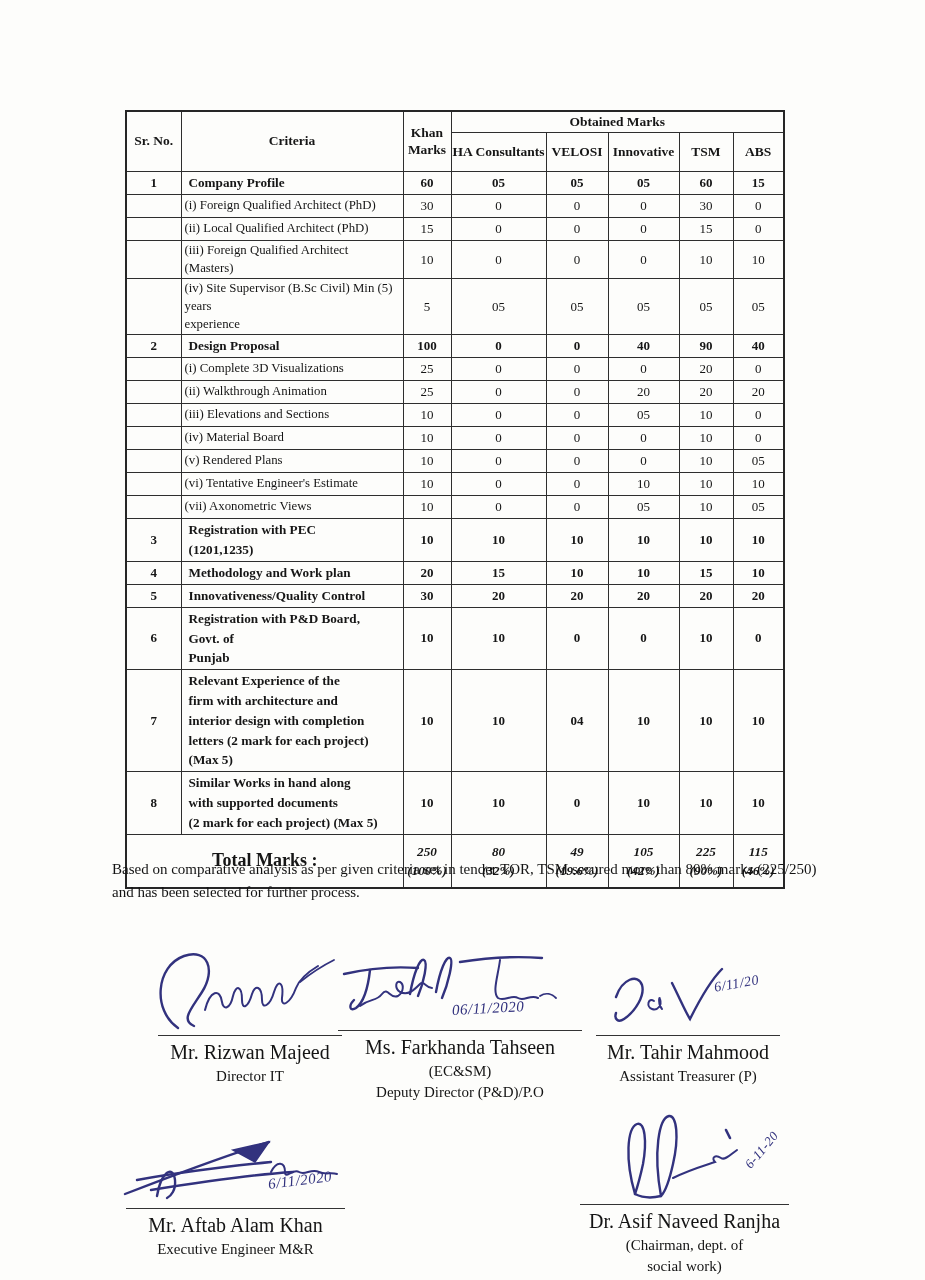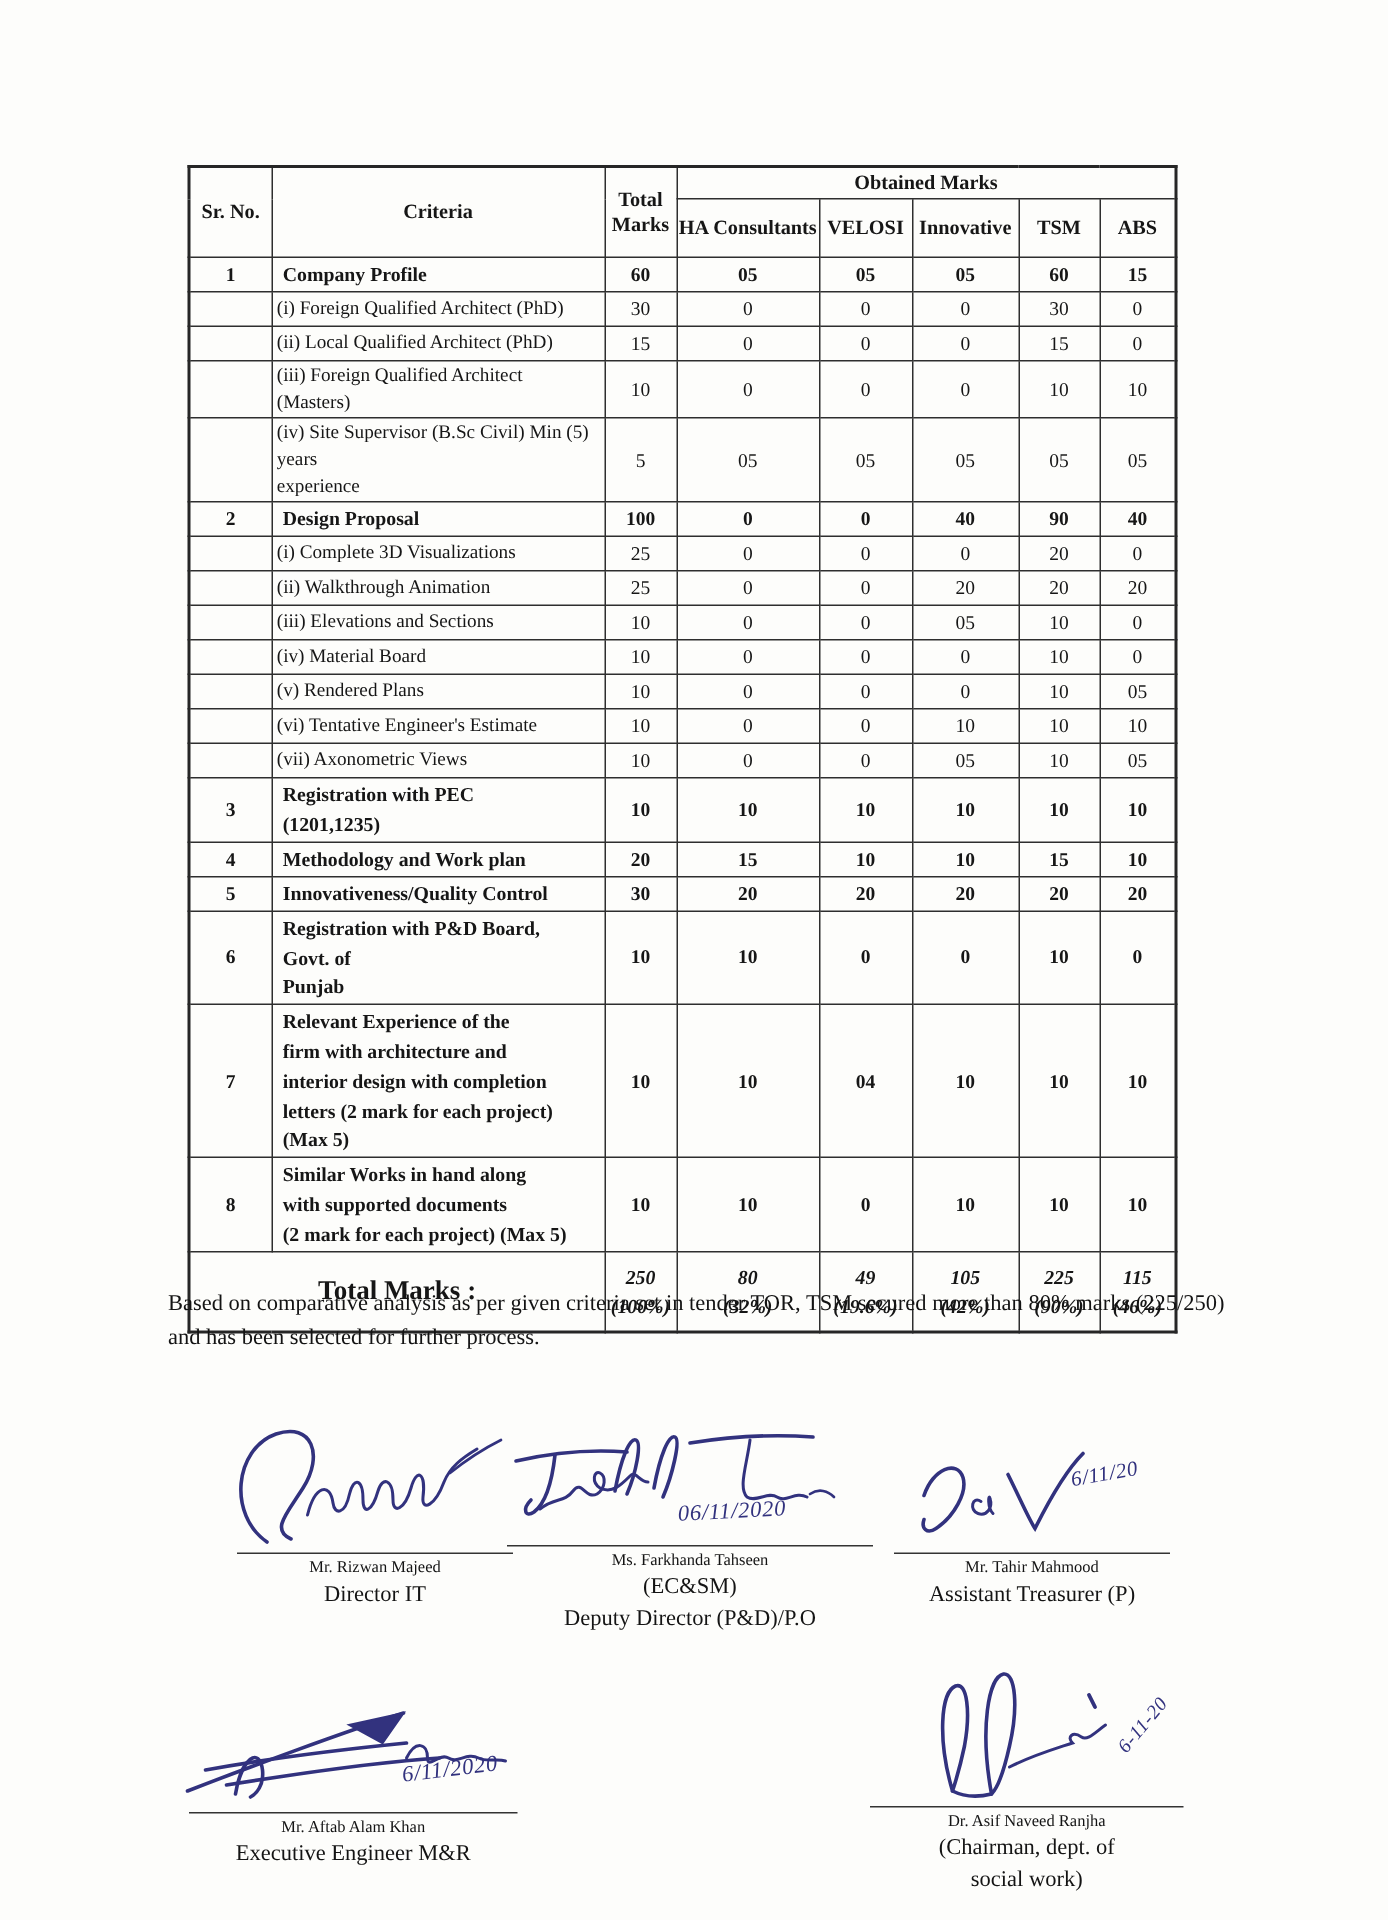--- a/index.html
+++ b/index.html
@@ -42,21 +42,21 @@
   
   .note{
     position:absolute;left:112px;top:858px;width:710px;
     font-size:15px;line-height:1.5;color:#131313;margin:0;
   }
 
   
   .sig{position:absolute;text-align:center;color:#141414;}
   .sig svg{display:block;margin:0 auto;color:var(--ink,#32327e);}
   .sig-line{border-top:1.6px solid #333;margin:2px 8px 2px 8px;}
-  .sig-name{font-size:11px;line-height:1.4;}
+  .sig-name{font-size:20px;line-height:1.4;}
   .sig-title{font-size:15px;line-height:1.4;}
   .sig-date{
     position:absolute;font-style:italic;color:var(--ink,#32327e);
     font-size:15px;letter-spacing:0.5px;white-space:nowrap;
   }
   .s1{left:150px;top:948px;width:200px;}
   .s2{left:330px;top:948px;width:260px;}
   .s3{left:588px;top:948px;width:200px;}
   .s4{left:118px;top:1128px;width:235px;}
   .s5{left:572px;top:1112px;width:225px;}
@@ -78,21 +78,21 @@
       <col style="width:95px">
         <col style="width:62px">
         <col style="width:71px">
       <col style="width:54px">
         <col style="width:51px">
     </colgroup>
     <thead>
       <tr>
         <th rowspan="2" class="top-th">Sr. No.</th>
         <th rowspan="2" class="top-th">Criteria</th>
-        <th rowspan="2" class="top-th">Total Marks</th>
+        <th rowspan="2" class="top-th">Khan Marks</th>
         <th colspan="5" class="obt">Obtained Marks</th>
       </tr>
       <tr id="consultant-row">
           <th class="cons-th">HA Consultants</th>
           <th class="cons-th">VELOSI</th>
           <th class="cons-th">Innovative</th>
           <th class="cons-th">TSM</th>
           <th class="cons-th">ABS</th>
         </tr>
     </thead>

